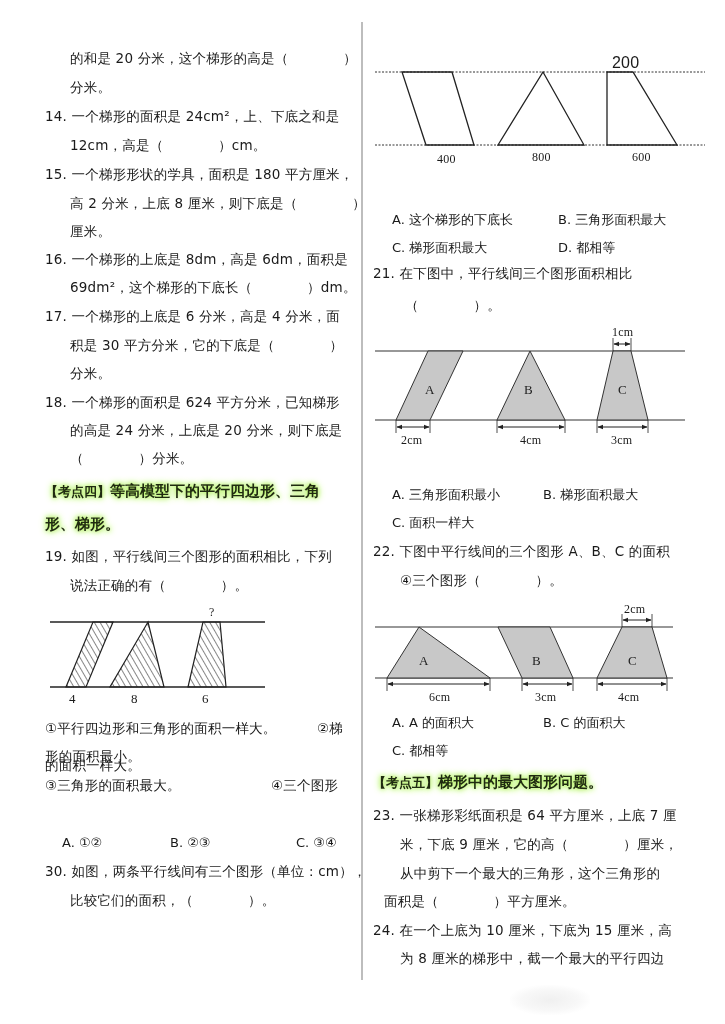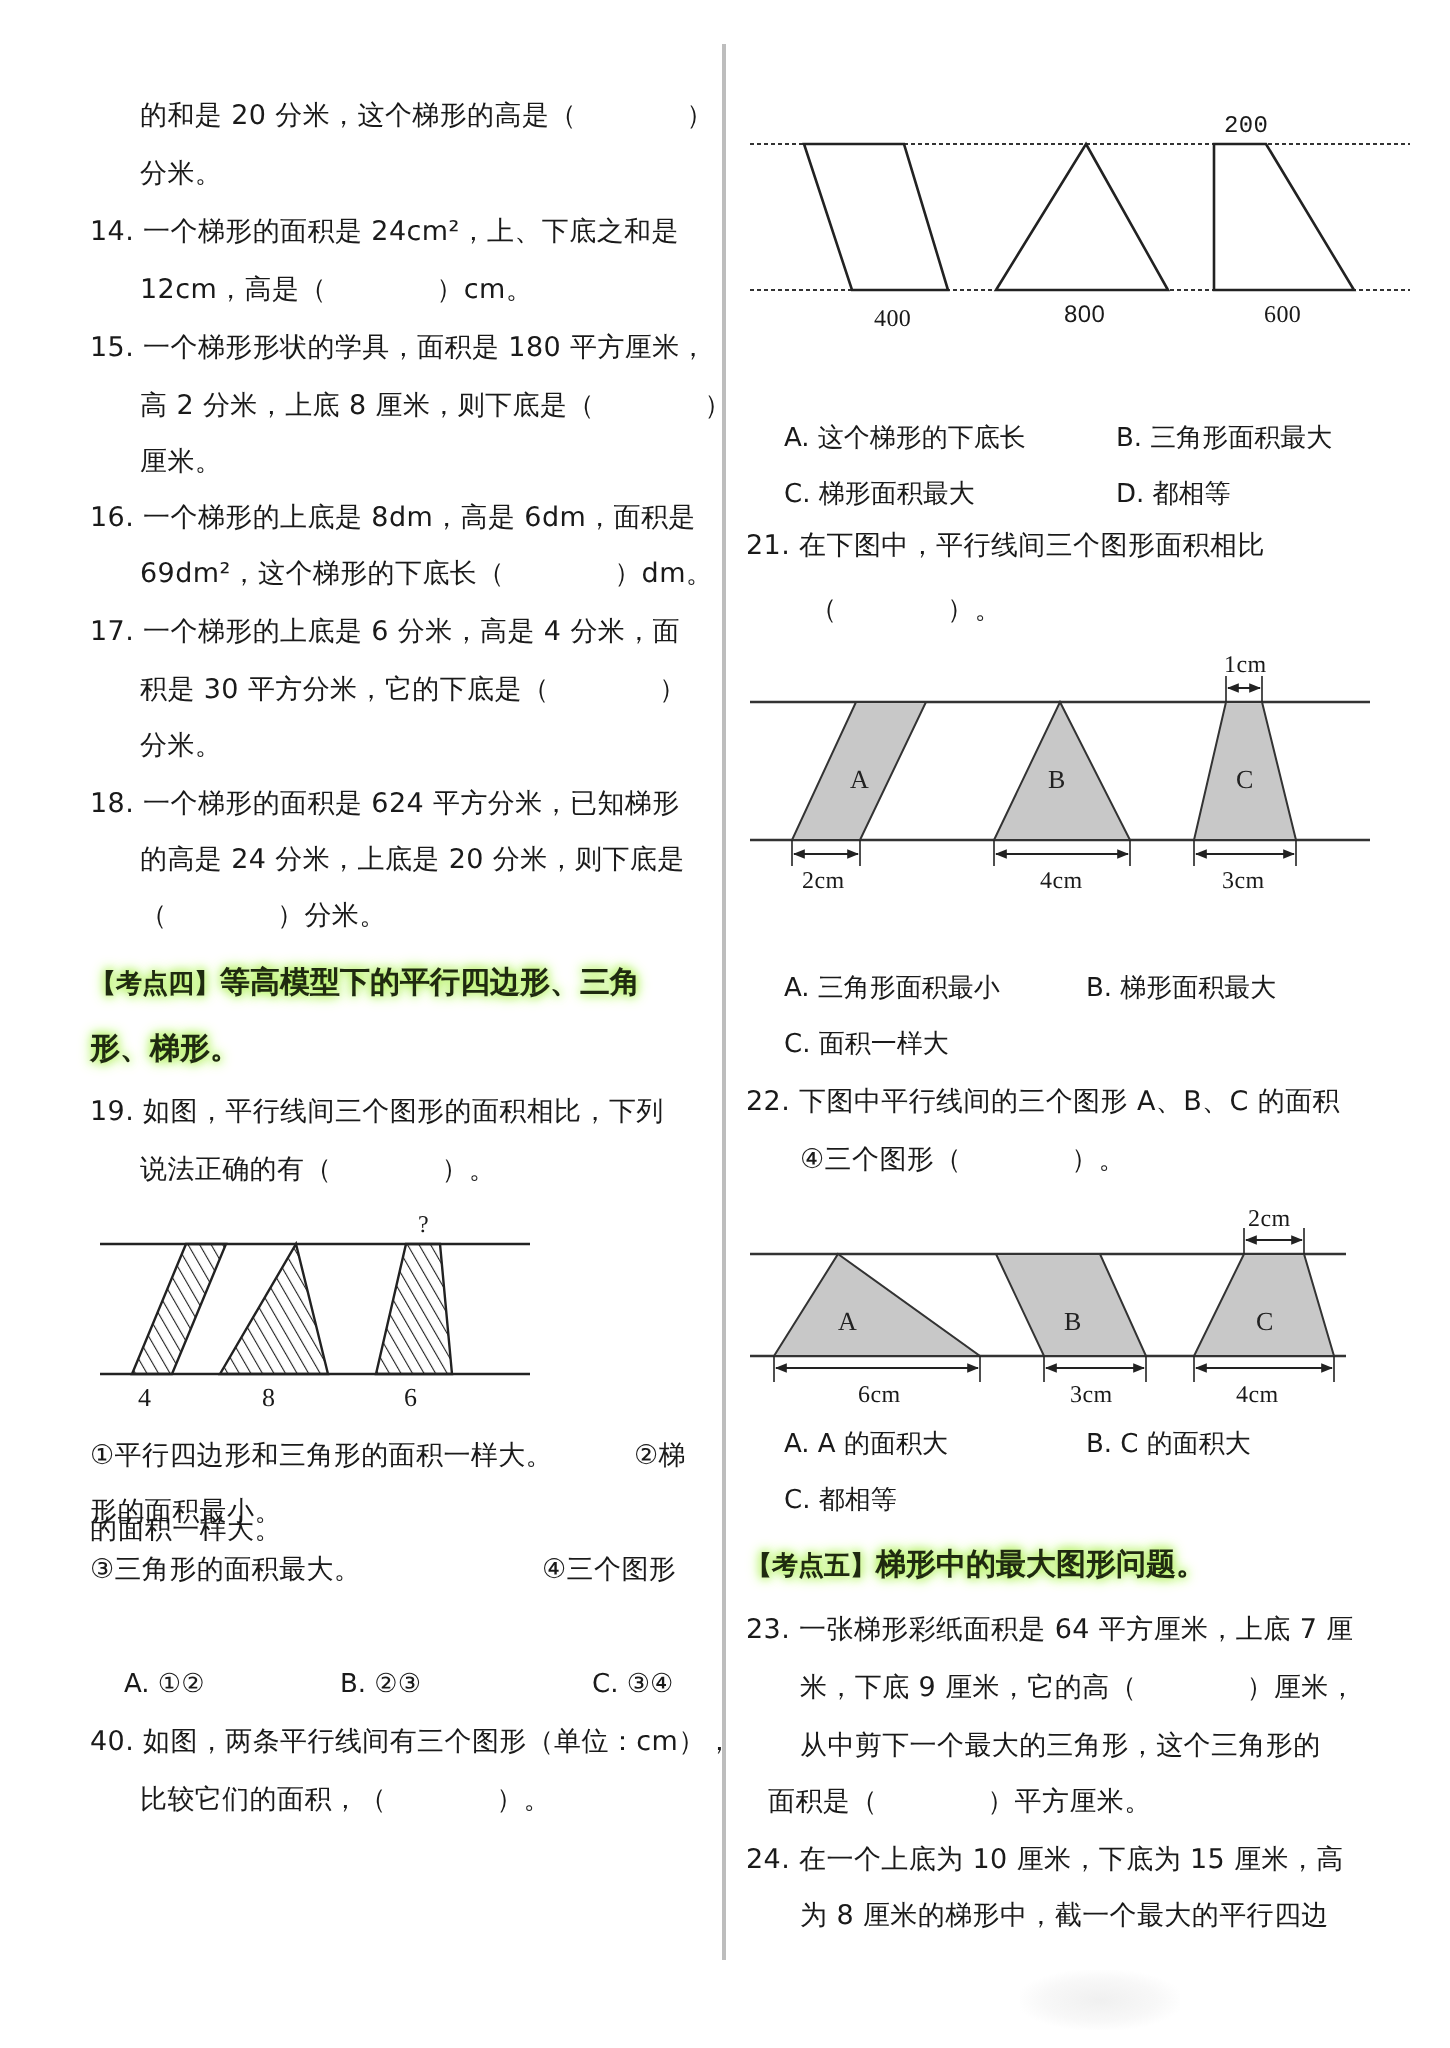--- a/index.html
+++ b/index.html
@@ -71,33 +71,33 @@
 <div class="line" style="left:317px;top:719px">②梯</div>
 <div class="line" style="left:45px;top:747px">形的面积最小。</div>
 <div class="line" style="left:45px;top:776px">③三角形的面积最大。</div>
 <div class="line" style="left:271px;top:776px">④三个图形</div>
 <div class="line" style="left:45px;top:756px">的面积一样大。</div>
 
 <div class="opt" style="left:62px;top:834px">A. ①②</div>
 <div class="opt" style="left:170px;top:834px">B. ②③</div>
 <div class="opt" style="left:296px;top:834px">C. ③④</div>
 
-<div class="line" style="left:45px;top:862px">40. 如图，两条平行线间有三个图形（单位：cm），</div>
+<div class="line" style="left:45px;top:862px">30. 如图，两条平行线间有三个图形（单位：cm），</div>
 <div class="line" style="left:70px;top:891px">比较它们的面积，（　　　　）。</div>
 
 <svg style="left:0;top:0" width="725" height="1024" viewBox="0 0 725 1024">
   <line x1="375" y1="72" x2="705" y2="72" stroke="#333" stroke-width="1" stroke-dasharray="2,1.5"></line>
   <line x1="375" y1="145" x2="705" y2="145" stroke="#333" stroke-width="1" stroke-dasharray="2,1.5"></line>
   <polygon points="402,72 452,72 474,145 426,145" fill="none" stroke="#222" stroke-width="1.3"></polygon>
   <polygon points="543,72 584,145 498,145" fill="none" stroke="#222" stroke-width="1.3"></polygon>
   <polygon points="607,72 633,72 677,145 607,145" fill="none" stroke="#222" stroke-width="1.3"></polygon>
 </svg>
-<div class="line" style="left:612px;top:54px;font-family:Liberation Mono, monospace;font-size:12px">200</div>
+<div class="line" style="left:612px;top:54px;font-family:Liberation Sans, sans-serif;font-size:16px">200</div>
 <div class="line" style="left:437px;top:150px;font-family:Liberation Serif, serif;font-size:12px">400</div>
-<div class="line" style="left:532px;top:148px;font-family:Liberation Sans, sans-serif;font-size:12px">800</div>
+<div class="line" style="left:532px;top:148px;font-family:Liberation Serif, serif;font-size:12px">800</div>
 <div class="line" style="left:632px;top:148px;font-family:'Liberation Serif',serif;font-size:12px">600</div>
 
 <div class="opt" style="left:392px;top:211px">A. 这个梯形的下底长</div>
 <div class="opt" style="left:558px;top:211px">B. 三角形面积最大</div>
 <div class="opt" style="left:392px;top:239px">C. 梯形面积最大</div>
 <div class="opt" style="left:558px;top:239px">D. 都相等</div>
 
 <div class="line" style="left:373px;top:264px">21. 在下图中，平行线间三个图形面积相比</div>
 <div class="line" style="left:405px;top:296px">（　　　　）。</div>
 

